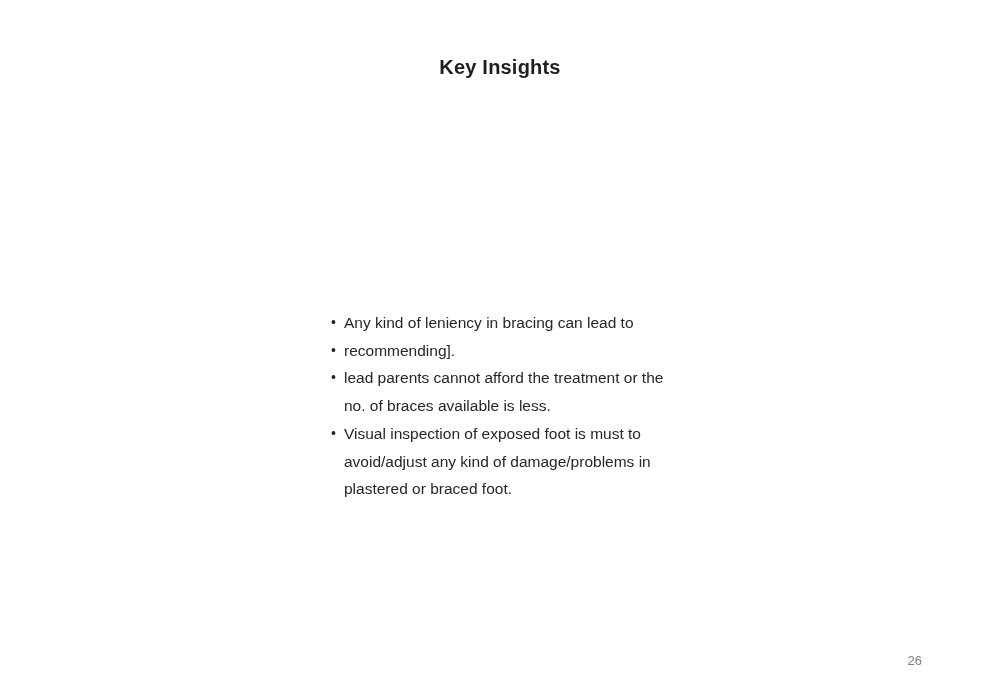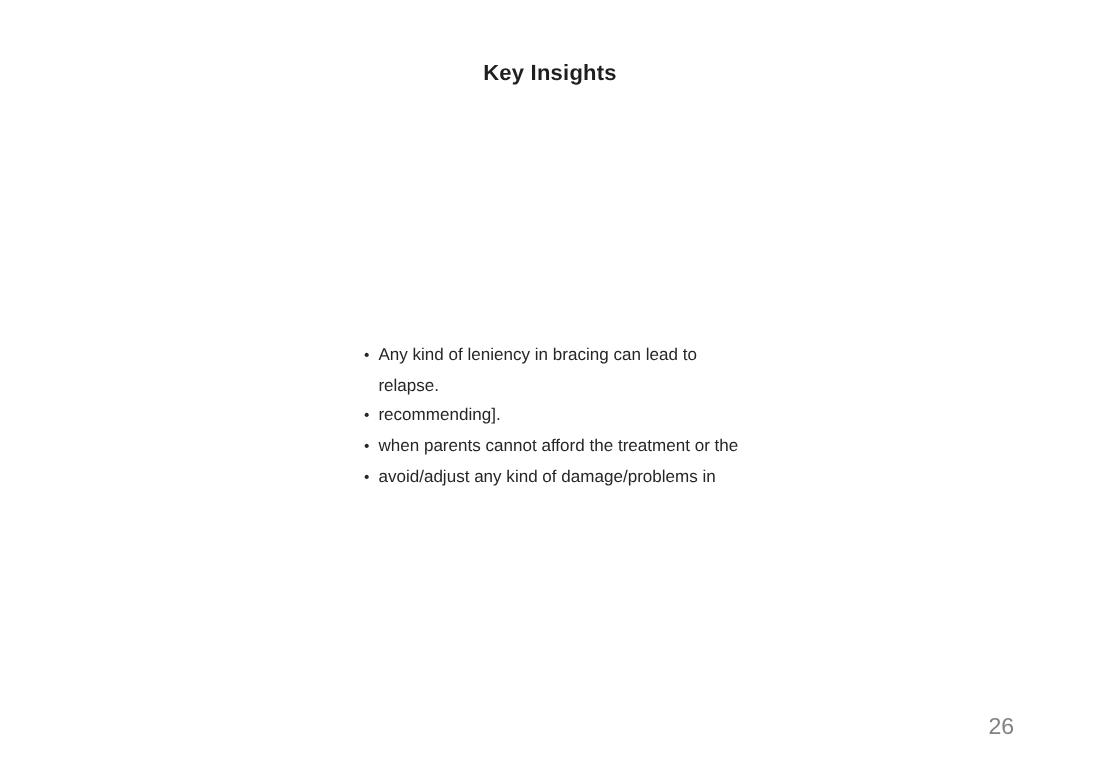--- a/index.html
+++ b/index.html
@@ -54,55 +54,57 @@
   .bullet-lines {
     flex: 1 1 auto;
   }
   .bullet-line {
     white-space: nowrap;
   }
   .page-number {
     position: absolute;
     right: 78px;
     bottom: 22px;
-    font-size: 21px;
+    font-size: 13px;
     color: #808285;
     line-height: 18px;
   }
 </style>
 </head>
 <body>
 
 <div class="slide">
 
   <div class="slide-title">Key Insights</div>
 
   <div class="bullet-list">
       <div class="bullet-item">
         <span class="bullet-dot">•</span>
         <div class="bullet-lines">
           <div class="bullet-line">Any kind of leniency in bracing can lead to</div>
-          <div class="bullet-line">relapse.</div>
         </div>
       </div>
       <div class="bullet-item">
         <span class="bullet-dot">•</span>
         <div class="bullet-lines">
           <div class="bullet-line">recommending].</div>
         </div>
       </div>
       <div class="bullet-item">
         <span class="bullet-dot">•</span>
         <div class="bullet-lines">
-          <div class="bullet-line">when parents cannot afford the treatment or the</div>
+          <div class="bullet-line">lead parents cannot afford the treatment or the</div>
+          <div class="bullet-line">no. of braces available is less.</div>
         </div>
       </div>
       <div class="bullet-item">
         <span class="bullet-dot">•</span>
         <div class="bullet-lines">
+          <div class="bullet-line">Visual inspection of exposed foot is must to</div>
           <div class="bullet-line">avoid/adjust any kind of damage/problems in</div>
+          <div class="bullet-line">plastered or braced foot.</div>
         </div>
       </div>
     </div>
 
   <div class="page-number">26</div>
 
 </div>
 
 </body></html>

